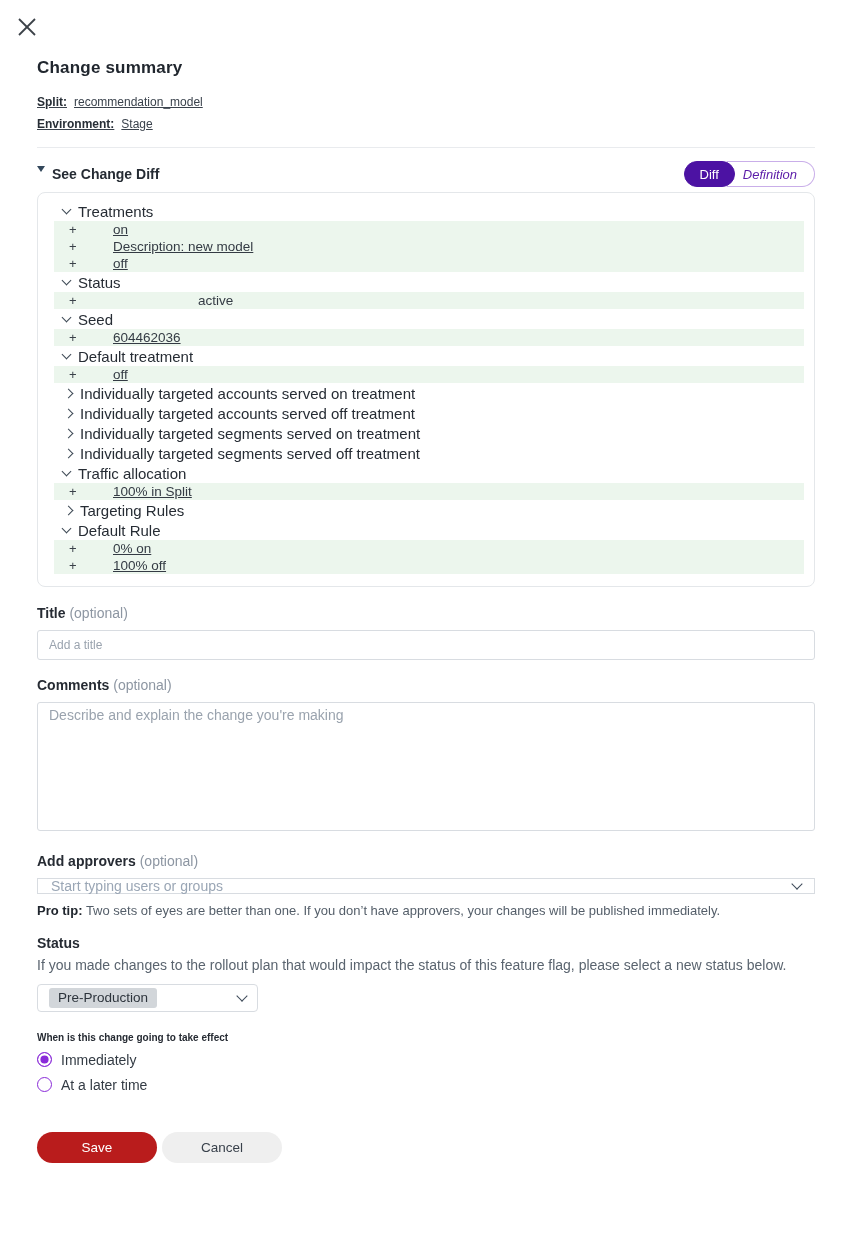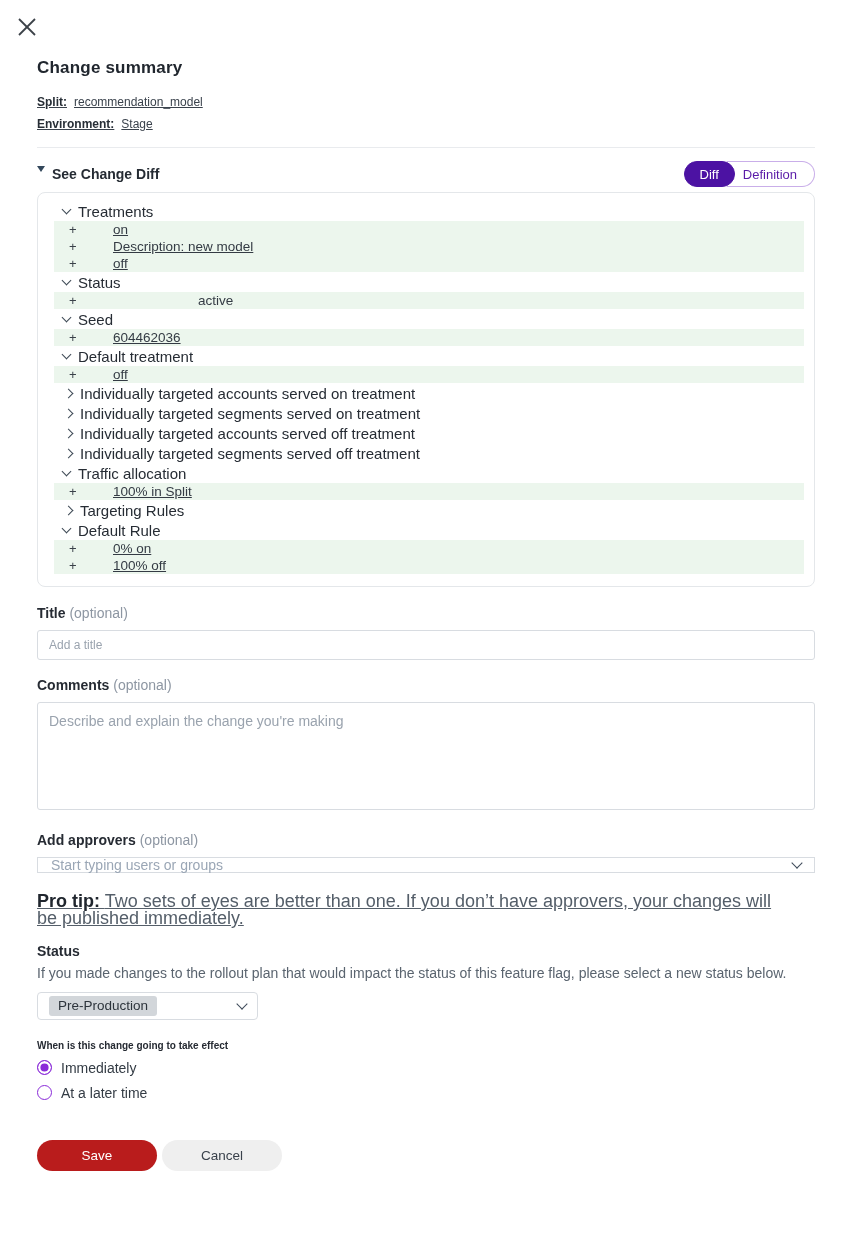--- a/index.html
+++ b/index.html
@@ -41,21 +41,21 @@
 
   .seg-toggle { display: flex; align-items: center; }
   .seg { height: 26px; font-size: 13px; cursor: pointer; }
   .seg.active {
     background: #4c12a3; color: #ffffff; border: 1px solid #4c12a3;
     border-radius: 14px; padding: 0 15px; position: relative; z-index: 2;
   }
   .seg.inactive {
     background: #ffffff; color: #5a1ba8; border: 1px solid #c9aee9;
     border-radius: 0 14px 14px 0; border-left: none;
-    padding: 0 17px 0 16px; margin-left: -8px;
+    padding: 0 17px 0 16px; margin-left: -8px; font-style: italic;
   }
 
   .diff-panel {
     margin-top: 4px;
     border: 1px solid #e4e7ea; border-radius: 8px;
     padding: 8px 0 12px 16px;
     background: #ffffff;
   }
   .diff-section {
     height: 20px; display: flex; align-items: center; gap: 8px;
@@ -84,23 +84,23 @@
   .text-input {
     margin-top: 9px; width: 100%; height: 30px;
     border: 1px solid #d8dce1; border-radius: 3px;
     padding: 0 11px; font-size: 12px; color: #ec4899; outline: none;
     font-family: "Liberation Sans", sans-serif;
   }
   .text-input::placeholder { color: #9aa3ae; }
 
   .comments-block { margin-top: 17px; }
   .comments-area {
-    margin-top: 9px; width: 100%; height: 108px; resize: none;
+    margin-top: 9px; width: 100%; height: 129px; resize: none;
     border: 1px solid #d8dce1; border-radius: 3px;
-    padding: 10px 11px; font-size: 14px; color: #2a313a; outline: none;
+    padding: 4px 11px; font-size: 14px; color: #2a313a; outline: none;
     font-family: "Liberation Sans", sans-serif;
   }
   .comments-area::placeholder { color: #9aa3ae; }
 
   .approvers-block { margin-top: 18px; }
   .select-box {
     margin-top: 9px; height: 16px;
     border: 1px solid #d8dce1; border-radius: 0;
     display: flex; align-items: center; padding: 0 13px;
   }
@@ -108,21 +108,21 @@
     flex: 1; border: none; outline: none; font-size: 14px; color: #2a313a;
     font-family: "Liberation Sans", sans-serif; background: transparent;
   }
   .select-box input::placeholder { color: #9aa6b5; }
   .sel-chev {
     width: 8px; height: 8px; flex: none;
     border-right: 1.7px solid #3e4a59; border-bottom: 1.7px solid #3e4a59;
     transform: rotate(45deg); margin-top: -4px;
   }
 
-  .protip { margin-top: 20px; font-size: 18px; line-height: 17px; color: #545e69; max-width: 745px; text-decoration: underline; }
+  .protip { margin-top: 8px; font-size: 13px; line-height: 17px; color: #545e69; max-width: 745px; }
   .protip .b { font-weight: bold; color: #20262e; }
 
   .status-block { margin-top: 16px; }
   .status-heading { font-size: 14px; font-weight: bold; color: #262b33; }
   .status-desc { margin-top: 6px; font-size: 14px; line-height: 16.5px; color: #5a646f; max-width: 772px; }
   .status-select {
     margin-top: 10px; width: 221px; height: 28px;
     border: 1px solid #d8dce1; border-radius: 4px;
     display: flex; align-items: center; padding: 0 11px; cursor: pointer;
     background: #ffffff;
@@ -230,25 +230,25 @@
       <div class="diff-added indent-1">
         <span class="plus">+</span>
         <span class="txt">off</span>
       </div>
       <div class="diff-section">
         <span class="chev right"></span>
         <span>Individually targeted accounts served on treatment</span>
       </div>
       <div class="diff-section">
         <span class="chev right"></span>
+        <span>Individually targeted accounts served off treatment</span>
+      </div>
+      <div class="diff-section">
+        <span class="chev right"></span>
         <span>Individually targeted segments served on treatment</span>
-      </div>
-      <div class="diff-section">
-        <span class="chev right"></span>
-        <span>Individually targeted accounts served off treatment</span>
       </div>
       <div class="diff-section">
         <span class="chev right"></span>
         <span>Individually targeted segments served off treatment</span>
       </div>
       <div class="diff-section">
         <span class="chev down"></span>
         <span>Traffic allocation</span>
       </div>
       <div class="diff-added indent-1">

